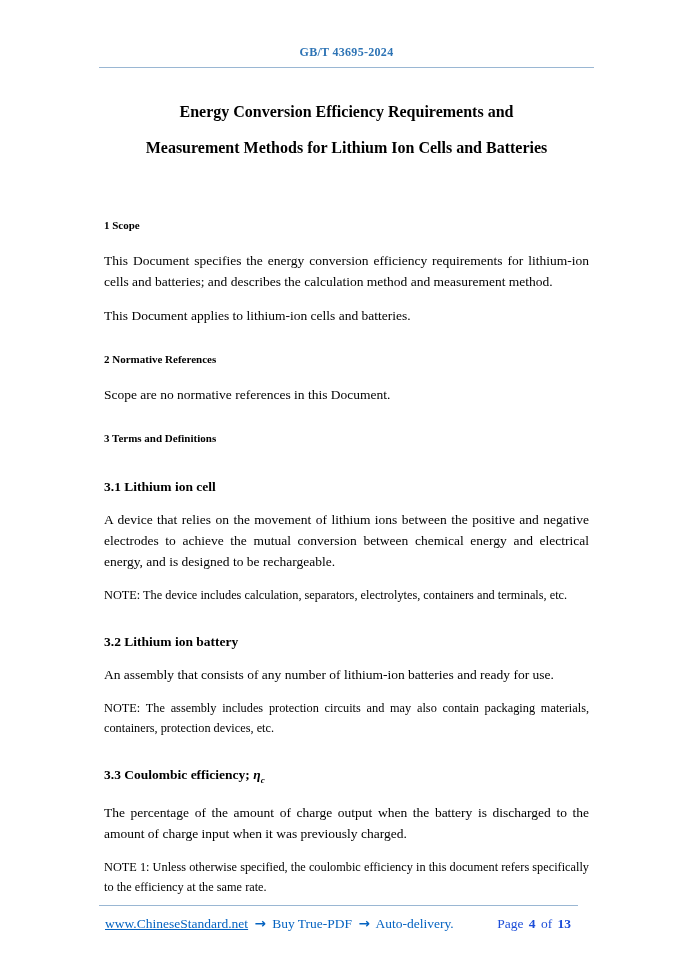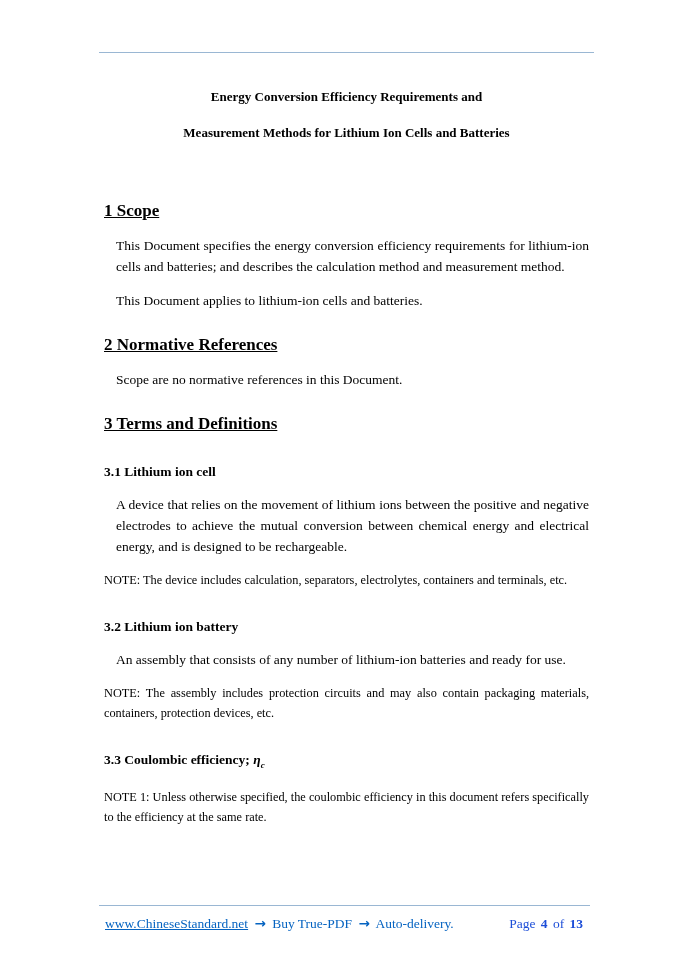--- a/index.html
+++ b/index.html
@@ -19,53 +19,51 @@
     font-size: 12px;
     font-weight: bold;
     letter-spacing: 0.3px;
   }
   .rule { height: 1px; background: #9ab7d3; margin: 7px 99px 0 99px; }
   .content { margin: 0 104px; }
   .doc-title {
     margin-top: 26px;
     text-align: center;
     font-weight: bold;
-    font-size: 13px;
+    font-size: 16px;
     line-height: 36px;
   }
   .h1 {
-    font-size: 17px;
+    font-size: 11px;
     font-weight: bold;
     margin-top: 22px;
     line-height: 23px;
-    text-decoration: underline;
   }
   .h1.first { margin-top: 48px; }
   p.body {
     font-size: 13.5px;
     line-height: 21px;
     text-align: justify;
     margin-top: 13px;
-    margin-left: 12px;
   }
   .h2 {
     font-size: 13.5px;
     font-weight: bold;
     margin-top: 28px;
     line-height: 18px;
   }
   p.note {
     font-size: 12.3px;
     line-height: 20px;
     text-align: justify;
     margin-top: 13px;
   }
   .sym { font-style: italic; }
   sub.sym-sub { font-size: 9px; font-style: italic; }
-  .footer { position: absolute; left: 0; right: 4px; bottom: 0; height: 75px; }
+  .footer { position: absolute; left: 0; right: 16px; bottom: 0; height: 75px; }
   .footer-rule { margin: 0 99px; }
   .footer-row {
     display: flex;
     justify-content: space-between;
     align-items: baseline;
     margin: 9px 104px 0 105px;
     font-size: 13.5px;
   }
   .footer-left { color: #0563c1; }
   .site-link {
@@ -80,20 +78,21 @@
   }
   .footer-right { color: #1d4ed8; }
   .pg-num { font-weight: bold; margin: 0 2px; }
 </style>
 </head>
 <body>
 
 <div class="page">
 
   <div class="header">
+    <div class="header-text">GB/T 43695-2024</div>
     <div class="rule"></div>
   </div>
 
   <div class="content">
 
     <div class="doc-title">
       <div>Energy Conversion Efficiency Requirements and</div>
       <div>Measurement Methods for Lithium Ion Cells and Batteries</div>
     </div>
 
@@ -108,20 +107,21 @@
 
     <h3 class="h2">3.1 Lithium ion cell</h3>
     <p class="body">A device that relies on the movement of lithium ions between the positive and negative electrodes to achieve the mutual conversion between chemical energy and electrical energy, and is designed to be rechargeable.</p>
     <p class="note">NOTE: The device includes calculation, separators, electrolytes, containers and terminals, etc.</p>
 
     <h3 class="h2">3.2 Lithium ion battery</h3>
     <p class="body">An assembly that consists of any number of lithium-ion batteries and ready for use.</p>
     <p class="note">NOTE: The assembly includes protection circuits and may also contain packaging materials, containers, protection devices, etc.</p>
 
     <h3 class="h2"><span>3.3 Coulombic efficiency; </span><span class="sym">η</span><sub class="sym-sub">c</sub></h3>
+    <p class="body">The percentage of the amount of charge output when the battery is discharged to the amount of charge input when it was previously charged.</p>
     <p class="note">NOTE 1: Unless otherwise specified, the coulombic efficiency in this document refers specifically to the efficiency at the same rate.</p>
 
   </div>
 
   <div class="footer">
     <div class="rule footer-rule"></div>
     <div class="footer-row">
       <div class="footer-left">
         <span class="site-link">www.ChineseStandard.net</span>
         <span class="arrow">→</span>

